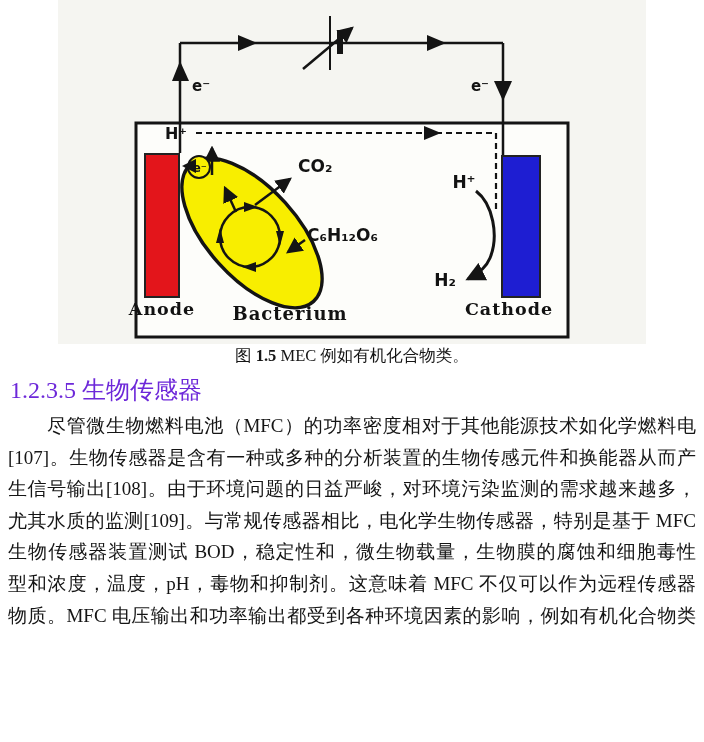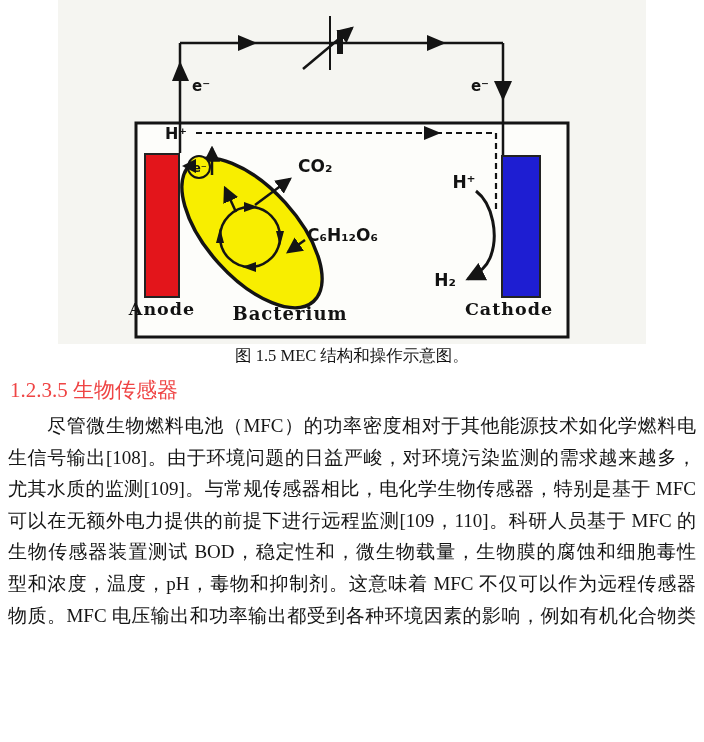--- a/index.html
+++ b/index.html
@@ -7,23 +7,23 @@
     width:704px;height:742px;overflow:hidden;background:#ffffff;
     font-family:"Liberation Serif","DejaVu Serif",serif;color:#111;
   }
   .figure-wrap{position:relative;width:704px;height:344px;}
   .figure-wrap svg{display:block;}
   .chem{font-family:"DejaVu Sans","Liberation Sans",sans-serif;font-weight:bold;fill:#121212;}
   .electrode-label{font-family:"DejaVu Serif","Liberation Serif",serif;font-weight:bold;fill:#121212;letter-spacing:1px;}
   .caption{
     text-align:center;font-size:16.5px;line-height:19px;margin-top:2px;color:#151515;
   }
-  .caption .bold{font-weight:normal;}
+  .caption .bold{font-weight:bold;}
   .heading{
-    margin:14px 0 0 10px;font-size:21px;line-height:22px;color:#ef4444;
+    margin:14px 0 0 10px;font-size:24px;line-height:22px;color:#6d28d9;
   }
   .para{
     margin:9px 12px 0 8px;width:688px;font-size:19px;line-height:31.6px;color:#151515;
   }
   .para .line{
     text-align:justify;text-align-last:justify;overflow:hidden;white-space:normal;
   }
   .para .line.indent{text-indent:39px;}
 </style>
 </head>
@@ -85,25 +85,25 @@
   <text x="307" y="241" font-size="17" class="chem">C₆H₁₂O₆</text>
   <text x="464" y="188" text-anchor="middle" font-size="17" class="chem">H⁺</text>
   <text x="445" y="286" text-anchor="middle" font-size="17" class="chem">H₂</text>
 
   <text x="162" y="315" text-anchor="middle" font-size="17.5" class="electrode-label">Anode</text>
   <text x="290" y="320" text-anchor="middle" font-size="18" class="electrode-label">Bacterium</text>
   <text x="509" y="315" text-anchor="middle" font-size="17.5" class="electrode-label">Cathode</text>
 </svg>
 </div>
 
-<div class="caption"><span>图 </span><span class="bold">1.5</span><span> MEC 结构和操作示意图。</span></div>
+<div class="caption"><span>图 </span><span class="bold">1.5</span><span> MEC 例如有机化合物类。</span></div>
 
 <div class="heading">1.2.3.5 生物传感器</div>
 
 <div class="para">
   <div class="line indent">尽管微生物燃料电池（MFC）的功率密度相对于其他能源技术如化学燃料电</div>
+  <div class="line">[107]。生物传感器是含有一种或多种的分析装置的生物传感元件和换能器从而产</div>
   <div class="line">生信号输出[108]。由于环境问题的日益严峻，对环境污染监测的需求越来越多，</div>
   <div class="line">尤其水质的监测[109]。与常规传感器相比，电化学生物传感器，特别是基于 MFC</div>
-  <div class="line">可以在无额外电力提供的前提下进行远程监测[109，110]。科研人员基于 MFC 的</div>
   <div class="line">生物传感器装置测试 BOD，稳定性和，微生物载量，生物膜的腐蚀和细胞毒性</div>
   <div class="line">型和浓度，温度，pH，毒物和抑制剂。这意味着 MFC 不仅可以作为远程传感器</div>
   <div class="line">物质。MFC 电压输出和功率输出都受到各种环境因素的影响，例如有机化合物类</div>
 </div>
 
 </body></html>

